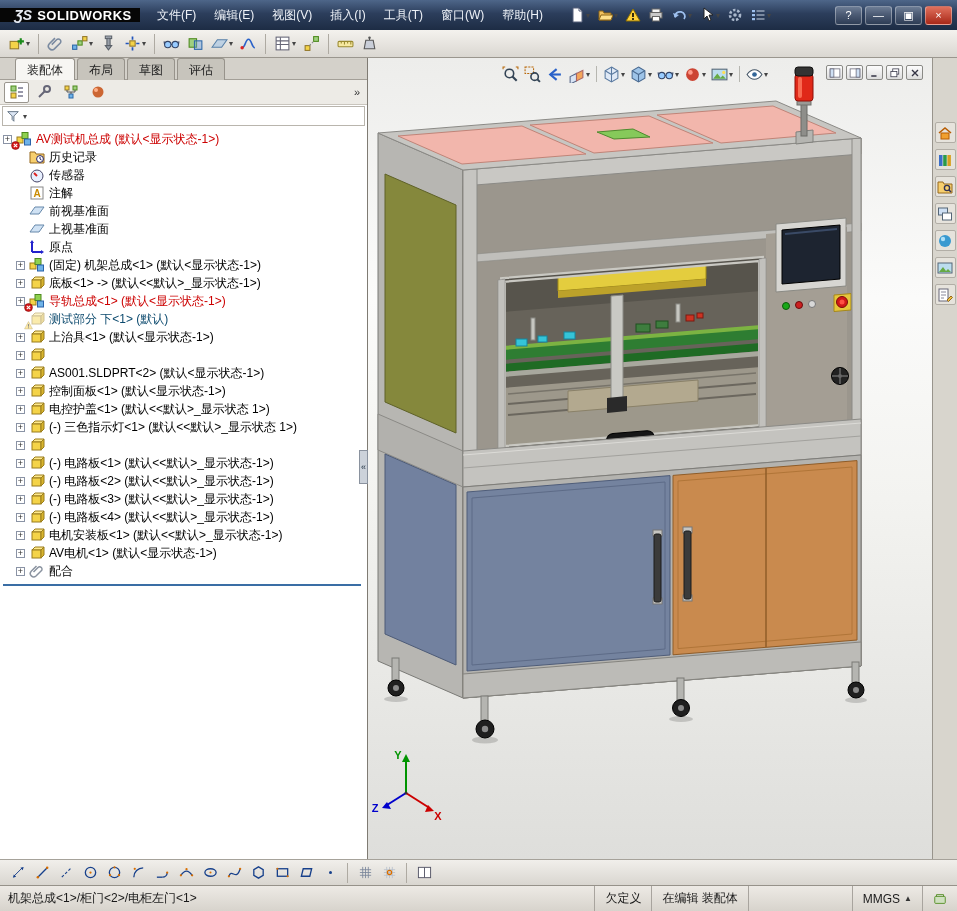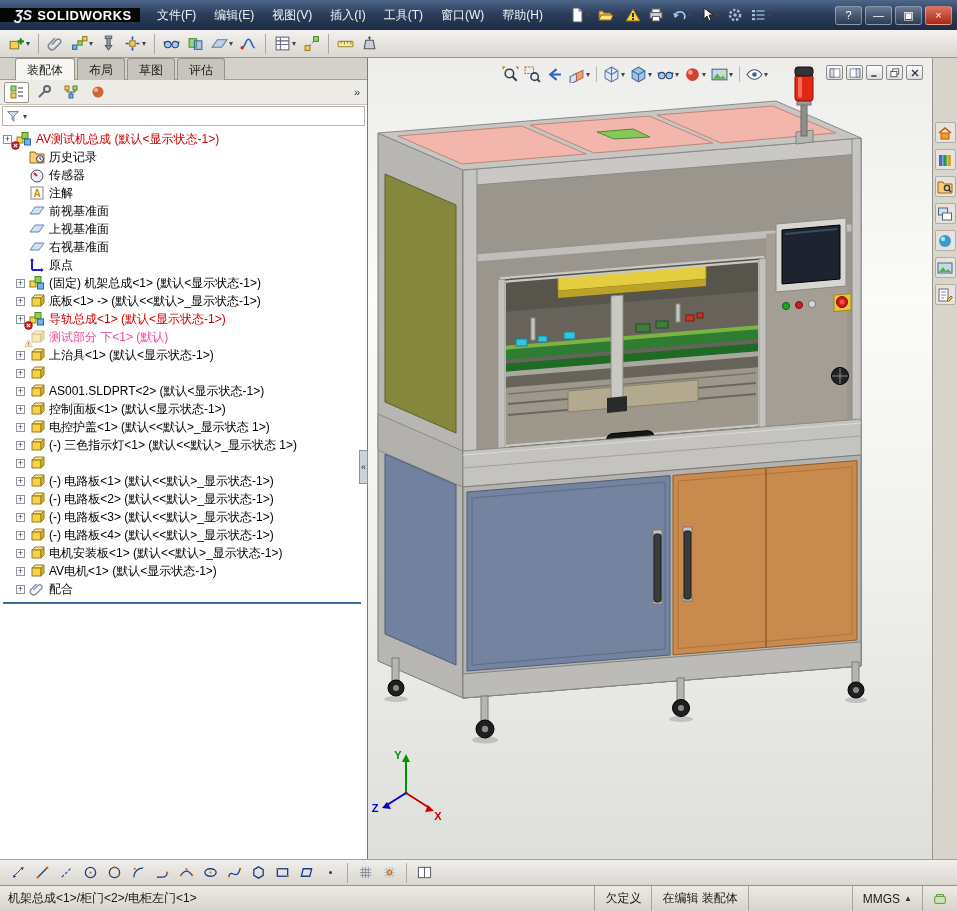--- a/index.html
+++ b/index.html
@@ -57,21 +57,21 @@
   .tree { flex:1; overflow:hidden; padding-top:3px; background:#fff; }
   .tree-row { height:18px; display:flex; align-items:center; white-space:nowrap; padding-right:4px; }
   .expander { width:9px; height:9px; border:1px solid #8a93a5; background:#fff; flex:none;
     font-size:9px; line-height:7px; text-align:center; color:#333; margin-right:4px; }
   .exp-spacer { width:13px; flex:none; }
   .t-icon { width:16px; height:16px; margin-right:4px; position:relative; flex:none; }
   .t-icon .overlay { position:absolute; left:-5px; bottom:-3px; width:9px; height:9px; }
   .t-icon.dim svg:first-child { opacity:.45; }
   .t-label { font-size:12px; color:#000; overflow:hidden; }
   .state-error .t-label { color:#cc0000; }
-  .state-suppressed .t-label { color:#ec4899; }
+  .state-suppressed .t-label { color:#0c4a6e; }
   .rollback { border-top:2px solid #3a6ea5; width:358px; margin:4px 0 0 3px; }
   .split-handle { position:absolute; right:-1px; top:392px; width:9px; height:34px;
     background:#ccd2da; border:1px solid #8a929e; z-index:6; display:flex; align-items:center;
     justify-content:center; font-size:9px; color:#234; }
 
   
   .viewport { flex:1; position:relative;
     background:linear-gradient(180deg,#ededeb 0%,#fbfbfa 30%,#f3f3f0 55%,#dededb 100%); }
   .model-svg { position:absolute; left:0; top:0; }
   .headsup { position:absolute; left:132px; top:5px; display:flex; align-items:center; gap:1px; z-index:4; }
@@ -389,30 +389,20 @@
           </div>
           <div class="tree-row state-normal">
             <span style="width: 16px; flex: 0 0 auto;"></span>
             <span class="exp-spacer"></span>
             <span class="t-icon">
               <svg class="ic" width="16" height="16" viewBox="0 0 16 16">
                 <path d="M1 11l5-7h9l-5 7z" fill="rgba(150,190,230,.45)" stroke="#68a"></path>
               </svg>
             </span>
             <span class="t-label">上视基准面</span>
-          </div>
-          <div class="tree-row state-normal">
-            <span style="width: 16px; flex: 0 0 auto;"></span>
-            <span class="exp-spacer"></span>
-            <span class="t-icon">
-              <svg class="ic" width="16" height="16" viewBox="0 0 16 16">
-                <path d="M1 11l5-7h9l-5 7z" fill="rgba(150,190,230,.45)" stroke="#68a"></path>
-              </svg>
-            </span>
-            <span class="t-label">右视基准面</span>
           </div>
           <div class="tree-row state-normal">
             <span style="width: 16px; flex: 0 0 auto;"></span>
             <span class="exp-spacer"></span>
             <span class="t-icon">
               <svg class="ic" width="16" height="16" viewBox="0 0 16 16">
                 <path d="M3 13V3M3 13h10" stroke="#22c" stroke-width="2" fill="none"></path>
                 <path d="M3 1L1 4h4zM15 13l-3-2v4z" fill="#22c"></path>
               </svg>
             </span>

